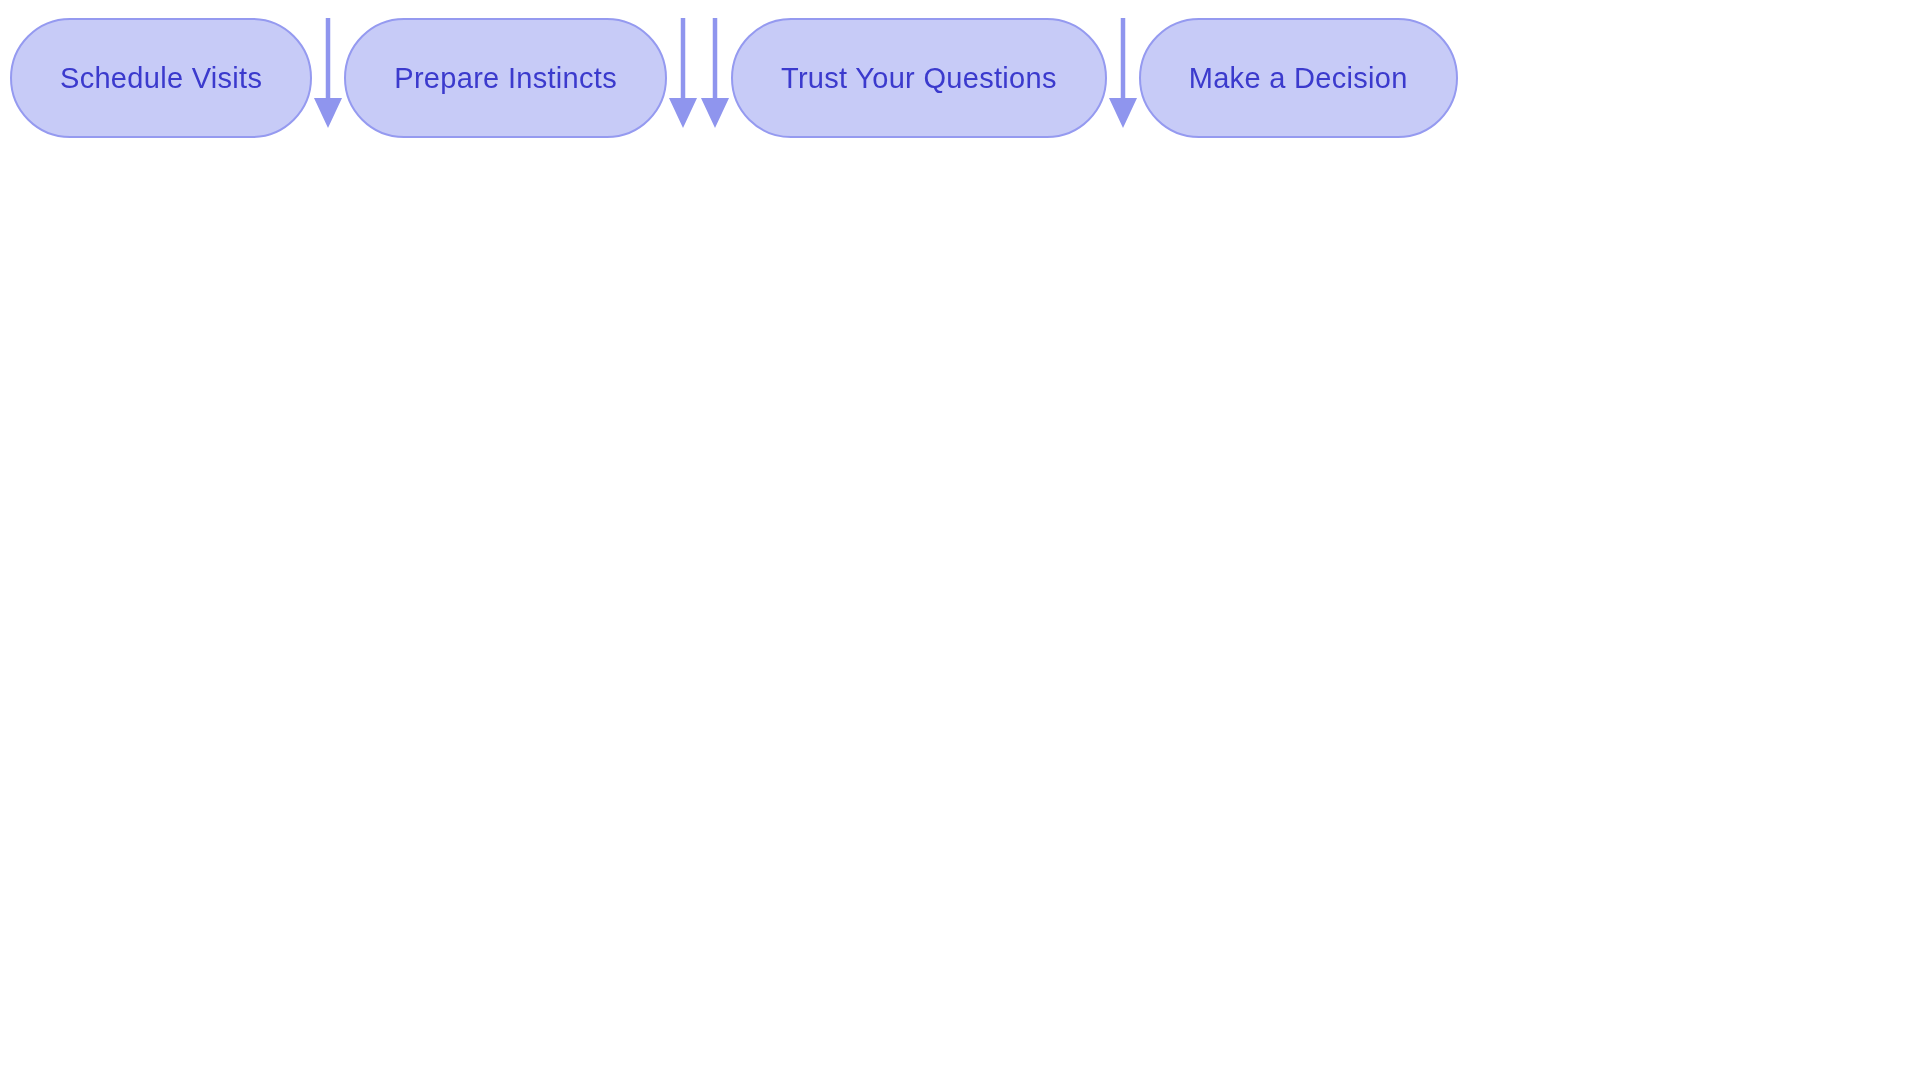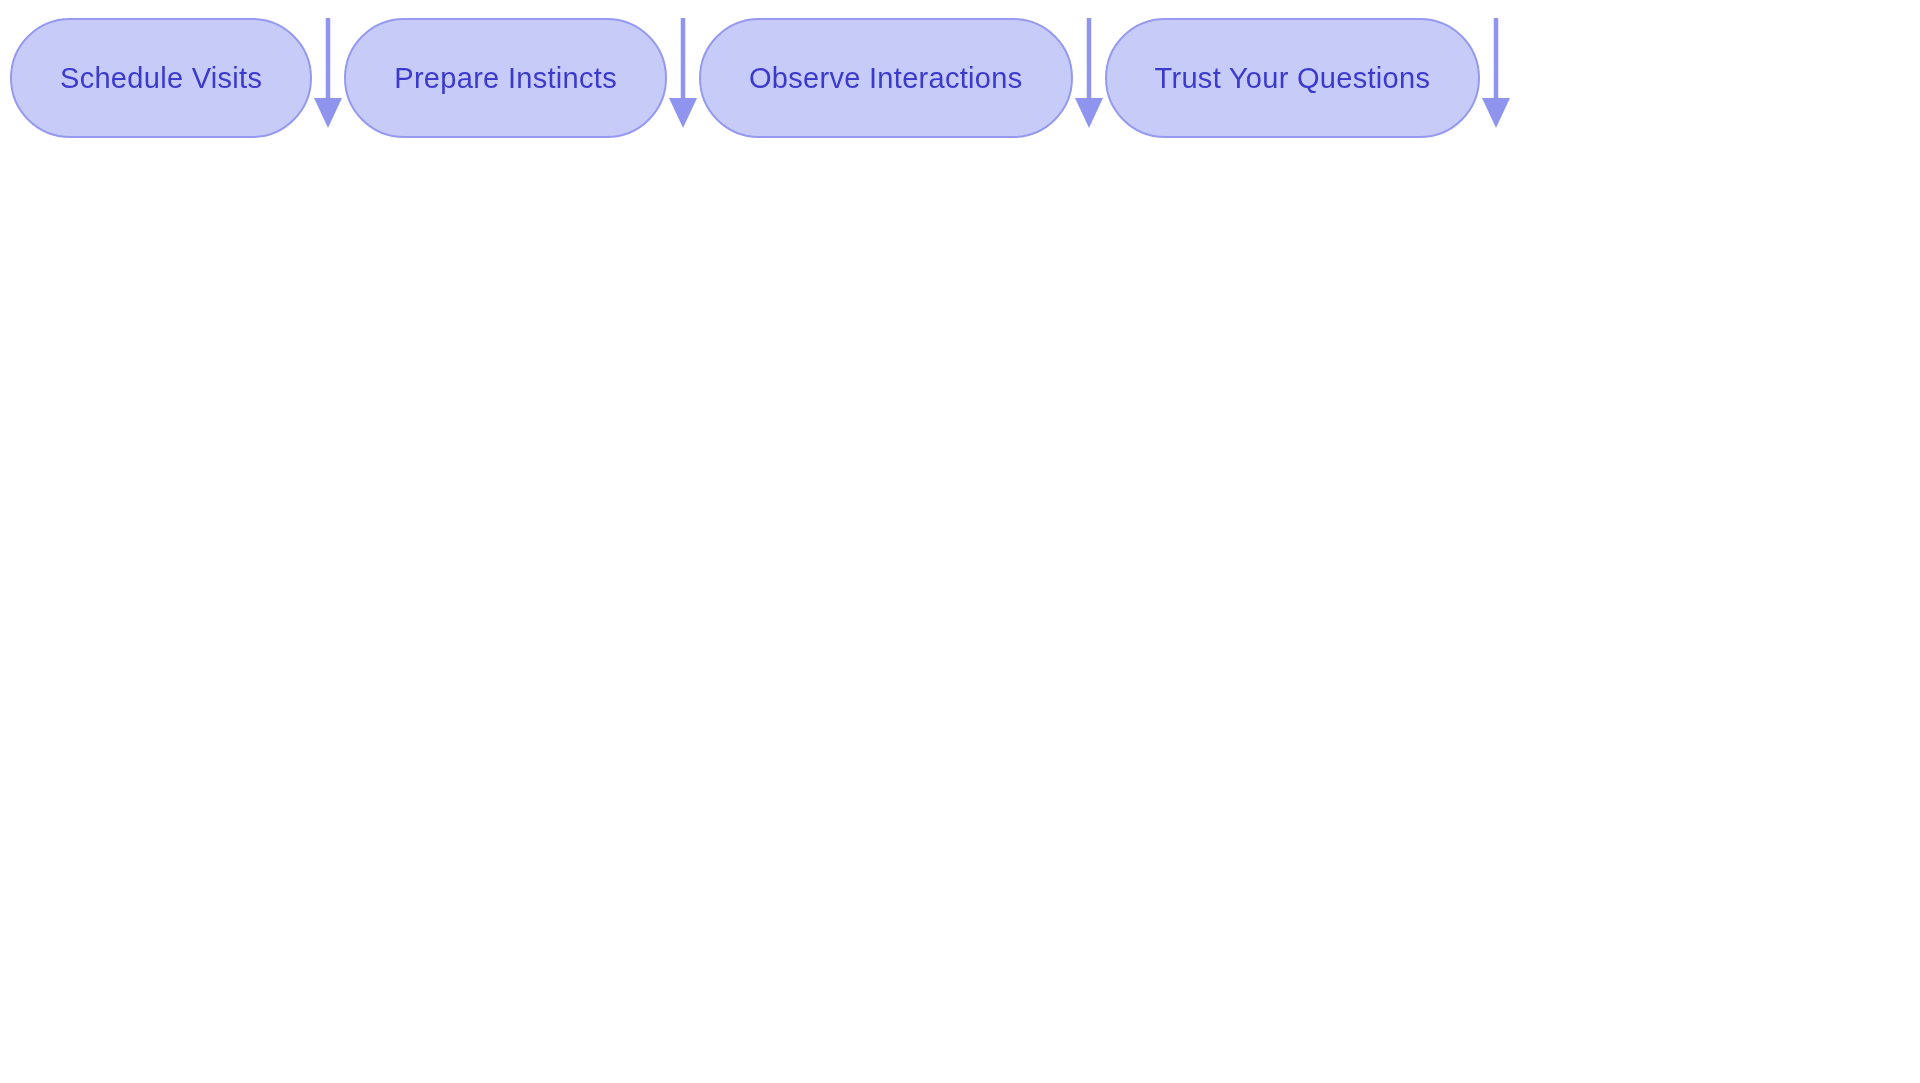--- a/index.html
+++ b/index.html
@@ -72,33 +72,33 @@
 
     <div class="flow-node">
       <span class="node-label">Prepare Instincts</span>
     </div>
 
     <svg class="edge-arrow" viewBox="0 0 32 110" xmlns="http://www.w3.org/2000/svg">
       <line x1="16" y1="0" x2="16" y2="83" stroke="currentColor" stroke-width="4.5"></line>
       <polygon points="2,80 30,80 16,110" fill="currentColor"></polygon>
     </svg>
 
-    <div class="flow-node">
-      <span class="node-label">Observe Interactions</span>
-    </div>
 
     <svg class="edge-arrow" viewBox="0 0 32 110" xmlns="http://www.w3.org/2000/svg">
       <line x1="16" y1="0" x2="16" y2="83" stroke="currentColor" stroke-width="4.5"></line>
       <polygon points="2,80 30,80 16,110" fill="currentColor"></polygon>
     </svg>
 
     <div class="flow-node">
       <span class="node-label">Trust Your Questions</span>
     </div>
 
     <svg class="edge-arrow" viewBox="0 0 32 110" xmlns="http://www.w3.org/2000/svg">
       <line x1="16" y1="0" x2="16" y2="83" stroke="currentColor" stroke-width="4.5"></line>
       <polygon points="2,80 30,80 16,110" fill="currentColor"></polygon>
     </svg>
 
+    <div class="flow-node">
+      <span class="node-label">Make a Decision</span>
+    </div>
 
   </div>
 </div>
 
 </body></html>

